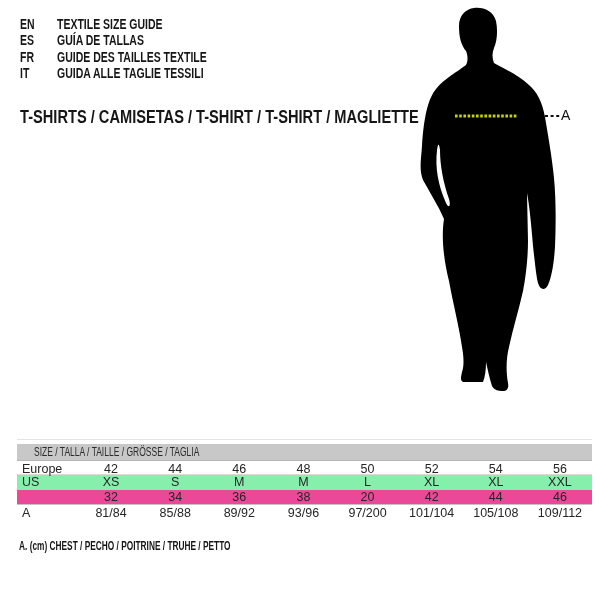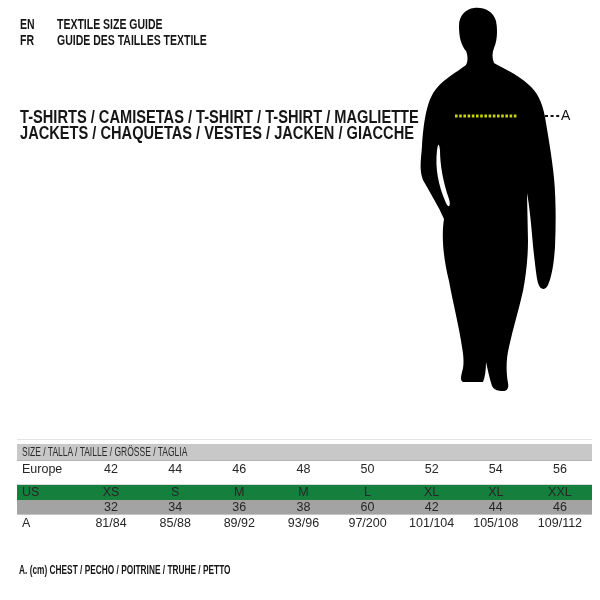--- a/index.html
+++ b/index.html
@@ -28,45 +28,46 @@
   .figure-wrap { position:absolute; left:390px; top:0; width:210px; height:396px; }
   .figure-wrap svg { display:block; width:210px; height:396px; }
   .measure-label { position:absolute; left:561px; top:107px; font-size:14px; font-weight:400; color:#111; }
 
   
   .man-title { position:absolute; left:20px; top:420px; height:16px; line-height:16px; font-size:14px; font-weight:700; color:#161616; white-space:nowrap; }
 
   
   .table-topline { position:absolute; left:17px; top:439px; width:575px; height:1px; background:#e4e4e4; }
   .size-table { position:absolute; left:17px; top:444px; width:575px; }
-  .size-table-header { height:17px; line-height:17px; background:#c8c8c8; border-bottom:1px solid #b5b5b5; padding-left:5px; font-size:12.5px; color:#2b2b2b; }
+  .size-table-header { height:17px; line-height:17px; background:#c8c8c8; border-bottom:1px solid #b5b5b5; padding-left:17px; font-size:12.5px; color:#2b2b2b; }
   .trow { display:grid; grid-template-columns:62px repeat(8,1fr); font-size:12.5px; color:#262626; height:15px; line-height:15px; }
-  .trow.tall { height:24px; line-height:17px; }
+  .trow.tall { height:14px; line-height:17px; }
   .trow.b-light { border-bottom:1px solid #dadada; }
   .trow.b-mid   { border-bottom:1px solid #c4c4c4; }
   .tcell { display:block; }
   .tlabel { text-align:left; padding-left:5px; }
   .tval { text-align:center; }
 
   
-  .footnote { position:absolute; left:19px; top:562px; height:16px; line-height:16px; font-size:13px; font-weight:700; color:#161616; white-space:nowrap; }
+  .footnote { position:absolute; left:19px; top:538px; height:16px; line-height:16px; font-size:13px; font-weight:700; color:#161616; white-space:nowrap; }
 </style>
 </head>
 <body>
 
 <div class="canvas">
 
   <div class="lang-list">
       <div class="lang-row"><span class="lang-code"><span class="cond">EN</span></span><span class="cond">TEXTILE SIZE GUIDE</span></div>
+      <div class="lang-row"><span class="lang-code"><span class="cond">ES</span></span><span class="cond">GUÍA DE TALLAS</span></div>
       <div class="lang-row"><span class="lang-code"><span class="cond">FR</span></span><span class="cond">GUIDE DES TAILLES TEXTILE</span></div>
+      <div class="lang-row"><span class="lang-code"><span class="cond">IT</span></span><span class="cond">GUIDA ALLE TAGLIE TESSILI</span></div>
     </div>
 
   <div class="categories">
     <div class="cat-line"><span class="cond77">T-SHIRTS / CAMISETAS / T-SHIRT / T-SHIRT / MAGLIETTE</span></div>
-    <div class="cat-line"><span class="cond77">JACKETS / CHAQUETAS / VESTES / JACKEN / GIACCHE</span></div>
   </div>
 
   <div class="figure-wrap">
     <svg viewBox="0 0 210 396" xmlns="http://www.w3.org/2000/svg">
       <path d="M 84 8
            C 76 9, 69 15, 69 26
            C 69 37, 71 45, 76 51
            C 78 56, 78 61, 76 65
            C 67 72, 55 78, 46 89
            C 38 99, 34 116, 32 146
@@ -112,38 +113,38 @@
           <span class="tcell tlabel">Europe</span>
           <span class="tcell tval">42</span>
           <span class="tcell tval">44</span>
           <span class="tcell tval">46</span>
           <span class="tcell tval">48</span>
           <span class="tcell tval">50</span>
           <span class="tcell tval">52</span>
           <span class="tcell tval">54</span>
           <span class="tcell tval">56</span>
         </div>
-        <div class="trow " style="background: #15803d;">
+        <div class="trow " style="background: #86efac;">
           <span class="tcell tlabel">US</span>
           <span class="tcell tval">XS</span>
           <span class="tcell tval">S</span>
           <span class="tcell tval">M</span>
           <span class="tcell tval">M</span>
           <span class="tcell tval">L</span>
           <span class="tcell tval">XL</span>
           <span class="tcell tval">XL</span>
           <span class="tcell tval">XXL</span>
         </div>
-        <div class="trow b-mid" style="background: #a3a3a3;">
+        <div class="trow b-mid" style="background: #ec4899;">
           <span class="tcell tlabel"></span>
           <span class="tcell tval">32</span>
           <span class="tcell tval">34</span>
           <span class="tcell tval">36</span>
           <span class="tcell tval">38</span>
-          <span class="tcell tval">60</span>
+          <span class="tcell tval">20</span>
           <span class="tcell tval">42</span>
           <span class="tcell tval">44</span>
           <span class="tcell tval">46</span>
         </div>
         <div class="trow tall">
           <span class="tcell tlabel">A</span>
           <span class="tcell tval">81/84</span>
           <span class="tcell tval">85/88</span>
           <span class="tcell tval">89/92</span>
           <span class="tcell tval">93/96</span>

